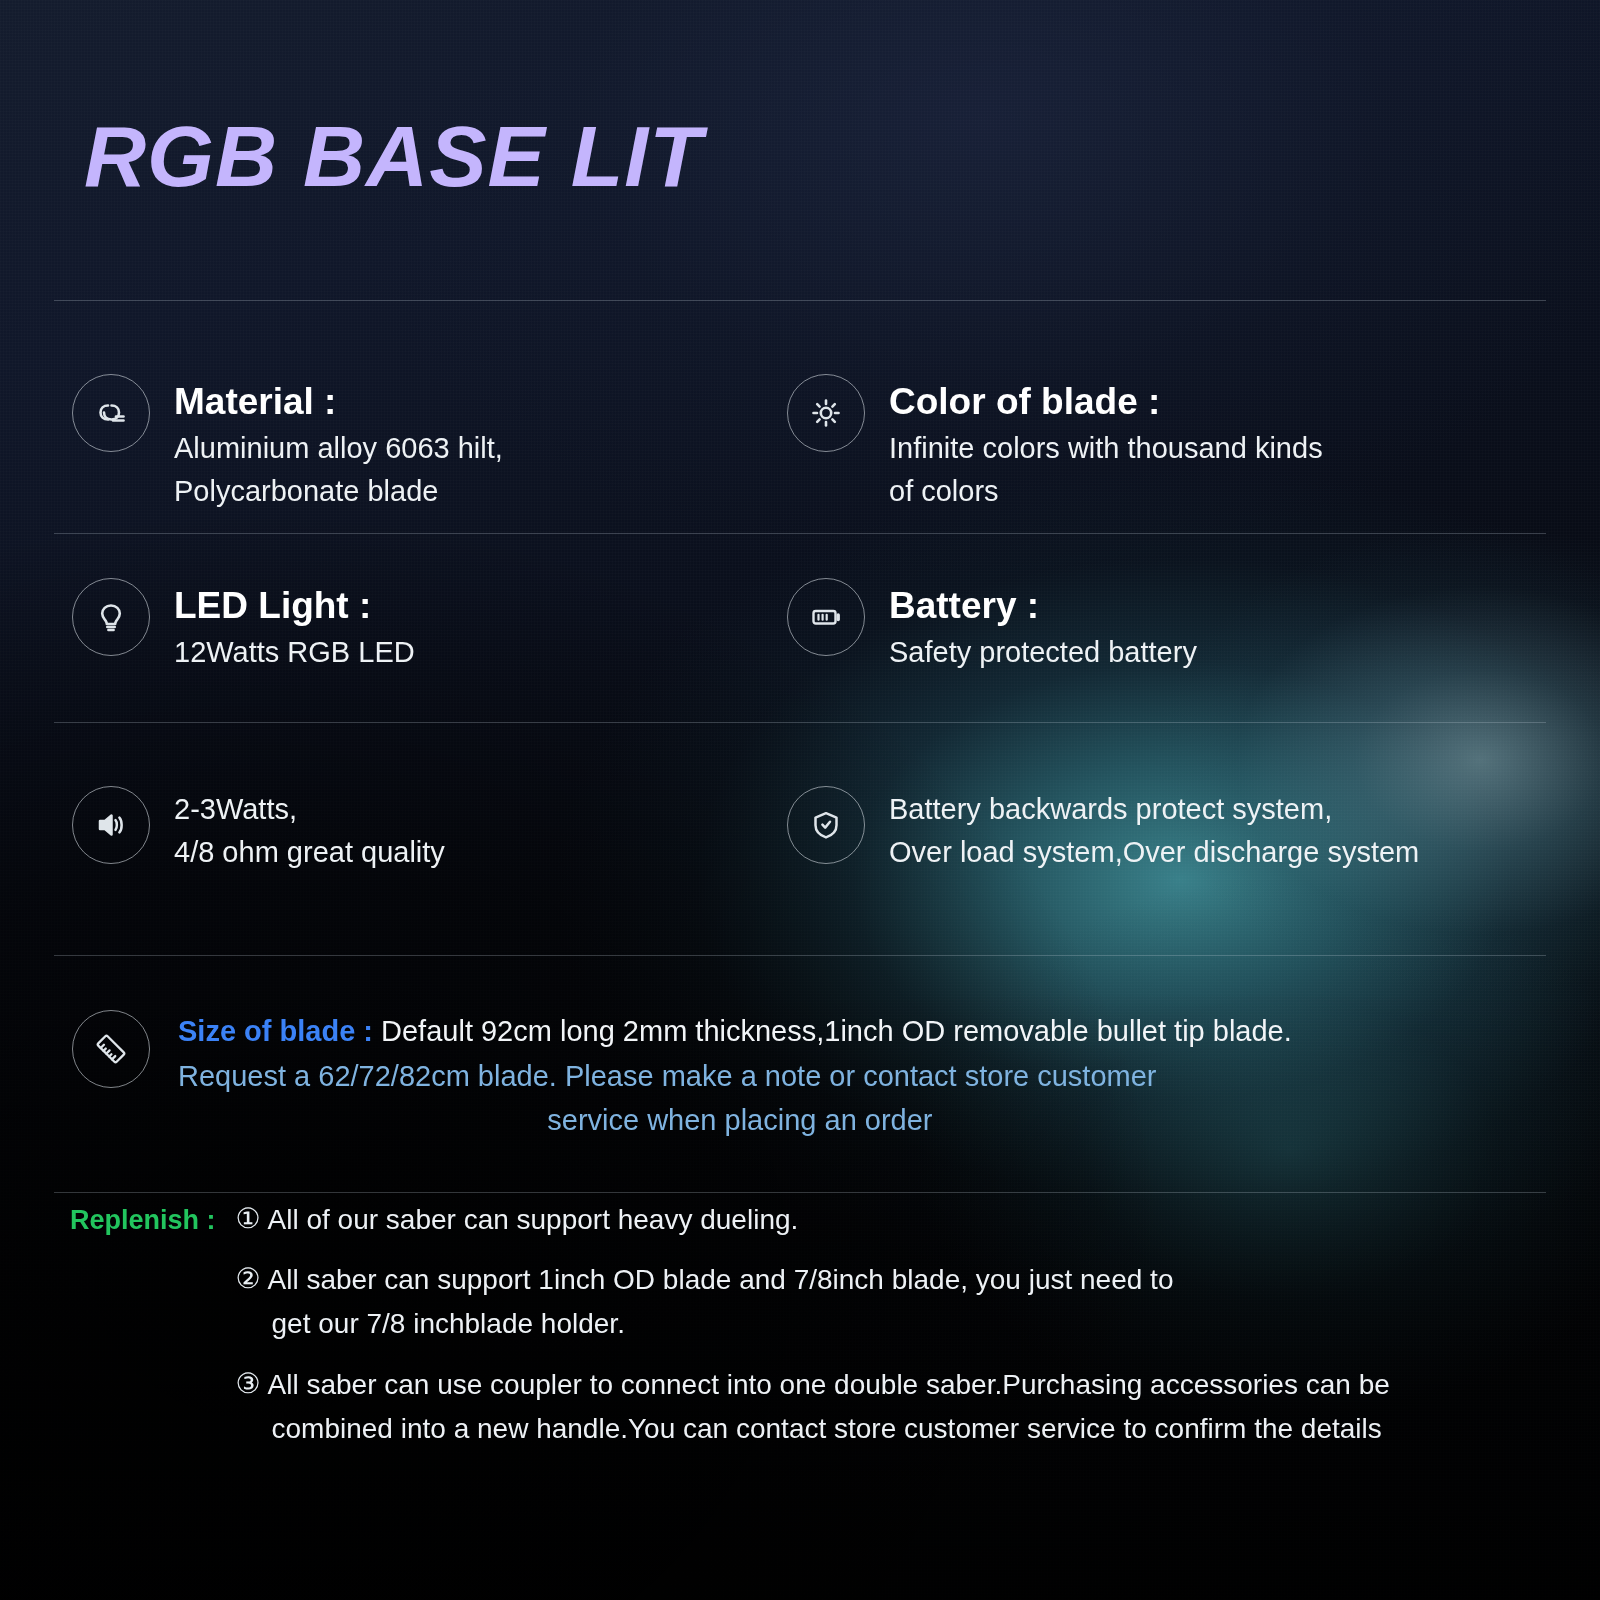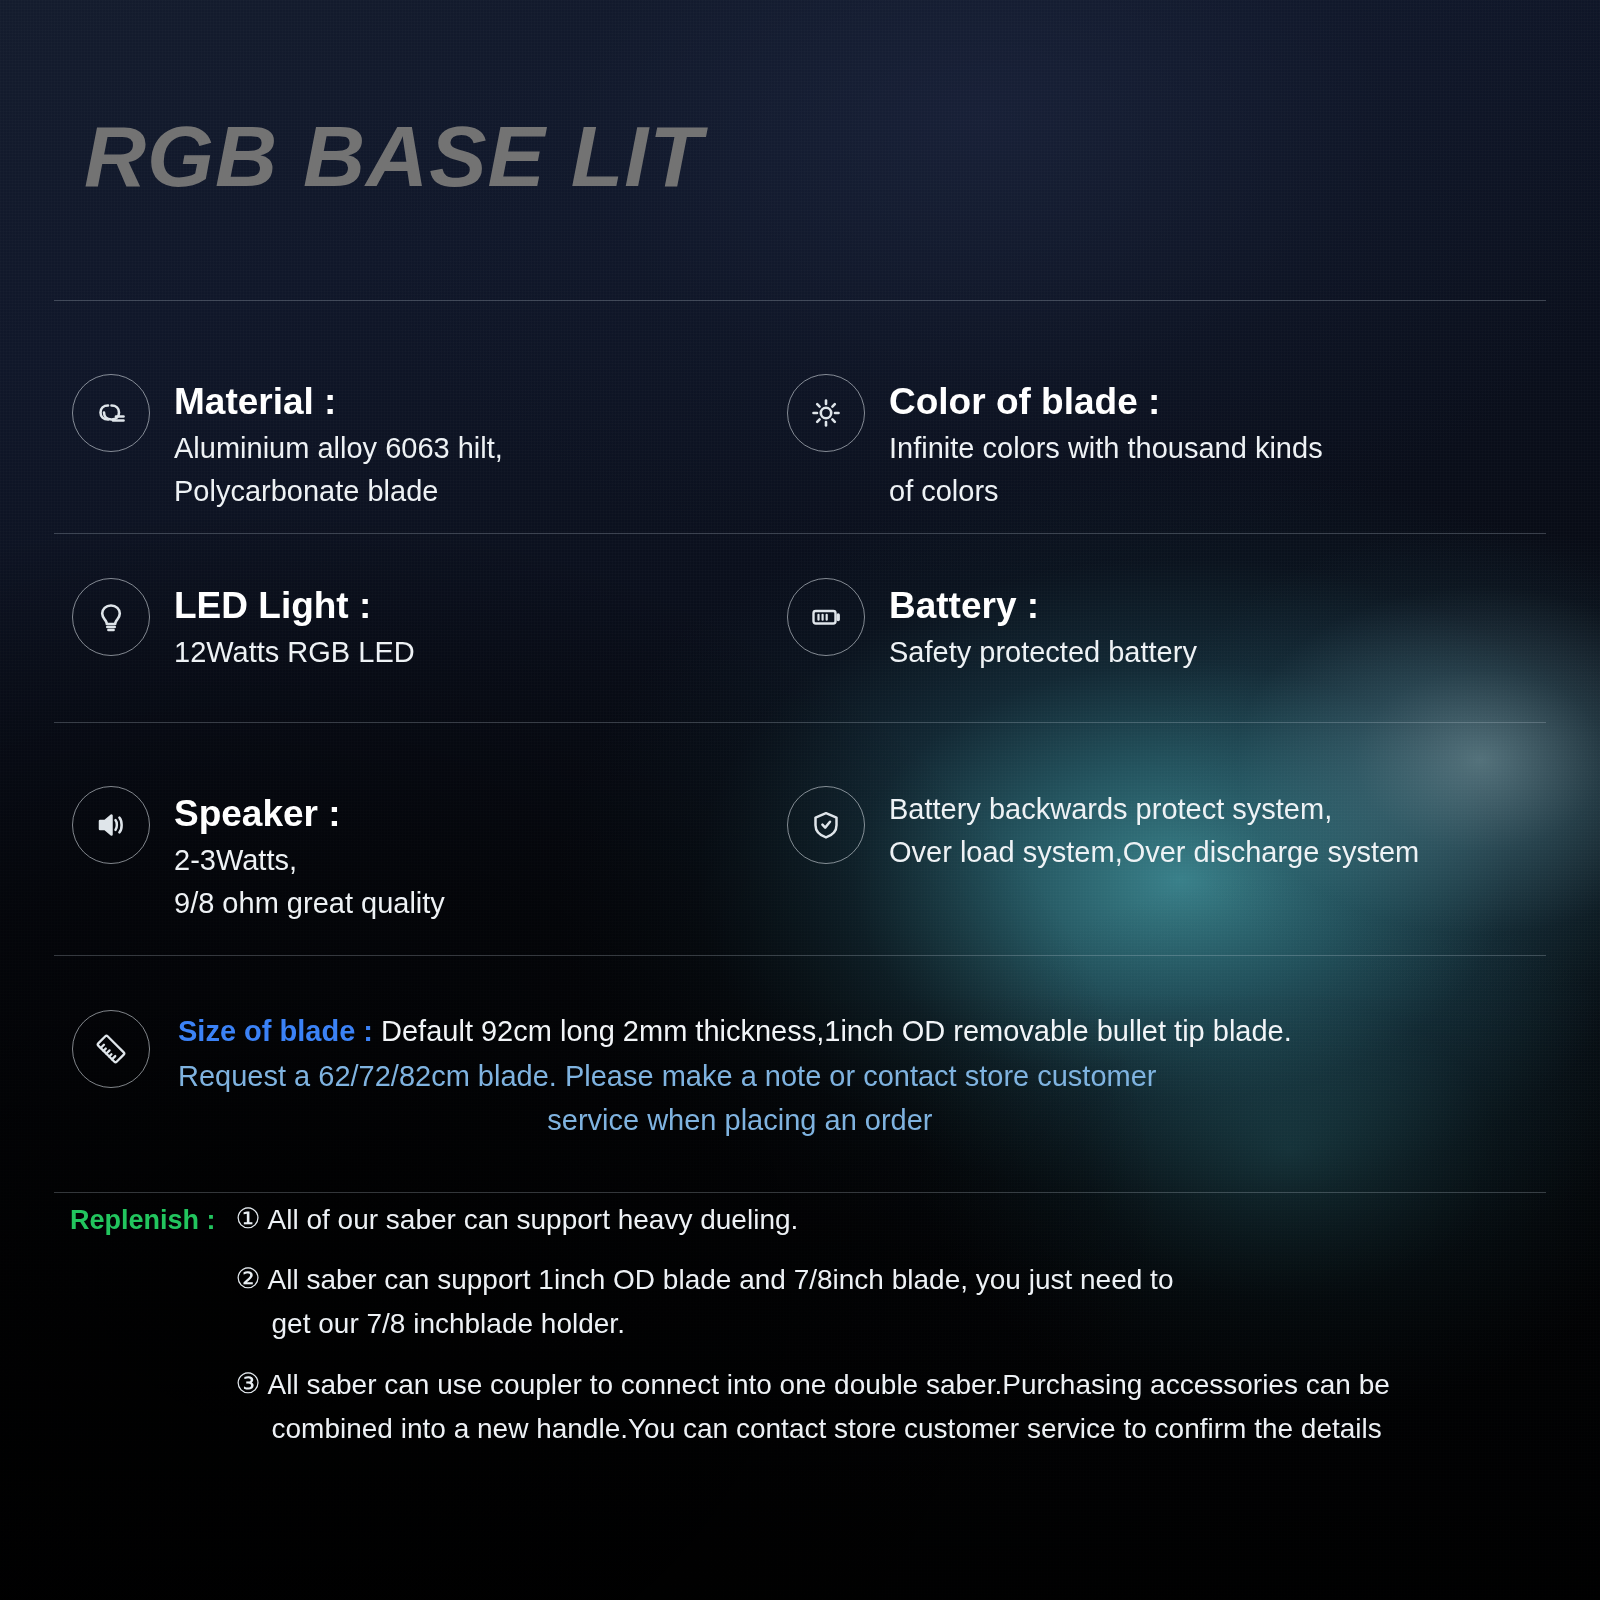--- a/index.html
+++ b/index.html
@@ -81,21 +81,21 @@
   }
 
   .title {
     position: absolute;
     left: 84px;
     top: 113px;
     font-size: 86px;
     font-weight: 700;
     font-style: italic;
     letter-spacing: 1px;
-    color: #737373;
+    color: #c4b5fd;
     white-space: nowrap;
     line-height: 1;
   }
 
   .divider {
     position: absolute;
     left: 54px;
     width: 1492px;
     height: 1px;
     background: rgba(198,210,220,0.26);
@@ -298,23 +298,22 @@
 
     <div class="spec" style="left:72px; top:786px;">
       <div class="icon-wrap">
         <svg width="40" height="40" viewBox="0 0 40 40" fill="none" stroke="#dfe5ea" stroke-width="2.5" stroke-linecap="round" stroke-linejoin="round">
           <path d="M9 16 H14 L20.5 10.5 V29.5 L14 24 H9 Z" fill="#dfe5ea" stroke="#dfe5ea"></path>
           <path d="M24.5 15.2 C26.3 17.2 26.3 22.8 24.5 24.8"></path>
           <path d="M28.4 12.6 C31.4 15.8 31.4 24.2 28.4 27.4"></path>
         </svg>
       </div>
       <div class="spec-text">
-        <div class="spec-title">Speaker :</div>
         <div class="spec-line">2-3Watts,</div>
-        <div class="spec-line">9/8 ohm great quality</div>
+        <div class="spec-line">4/8 ohm great quality</div>
       </div>
     </div>
 
     <div class="spec" style="left:787px; top:786px;">
       <div class="icon-wrap">
         <svg width="40" height="40" viewBox="0 0 40 40" fill="none" stroke="#dfe5ea" stroke-width="2.5" stroke-linecap="round" stroke-linejoin="round">
           <path d="M20 8.2 L30.5 12.6 V20.2 C30.5 26.2 26.2 30.2 20 32.4 C13.8 30.2 9.5 26.2 9.5 20.2 V12.6 Z"></path>
           <path d="M16.4 19.6 L19.2 22.6 L24 16.8"></path>
         </svg>
       </div>

